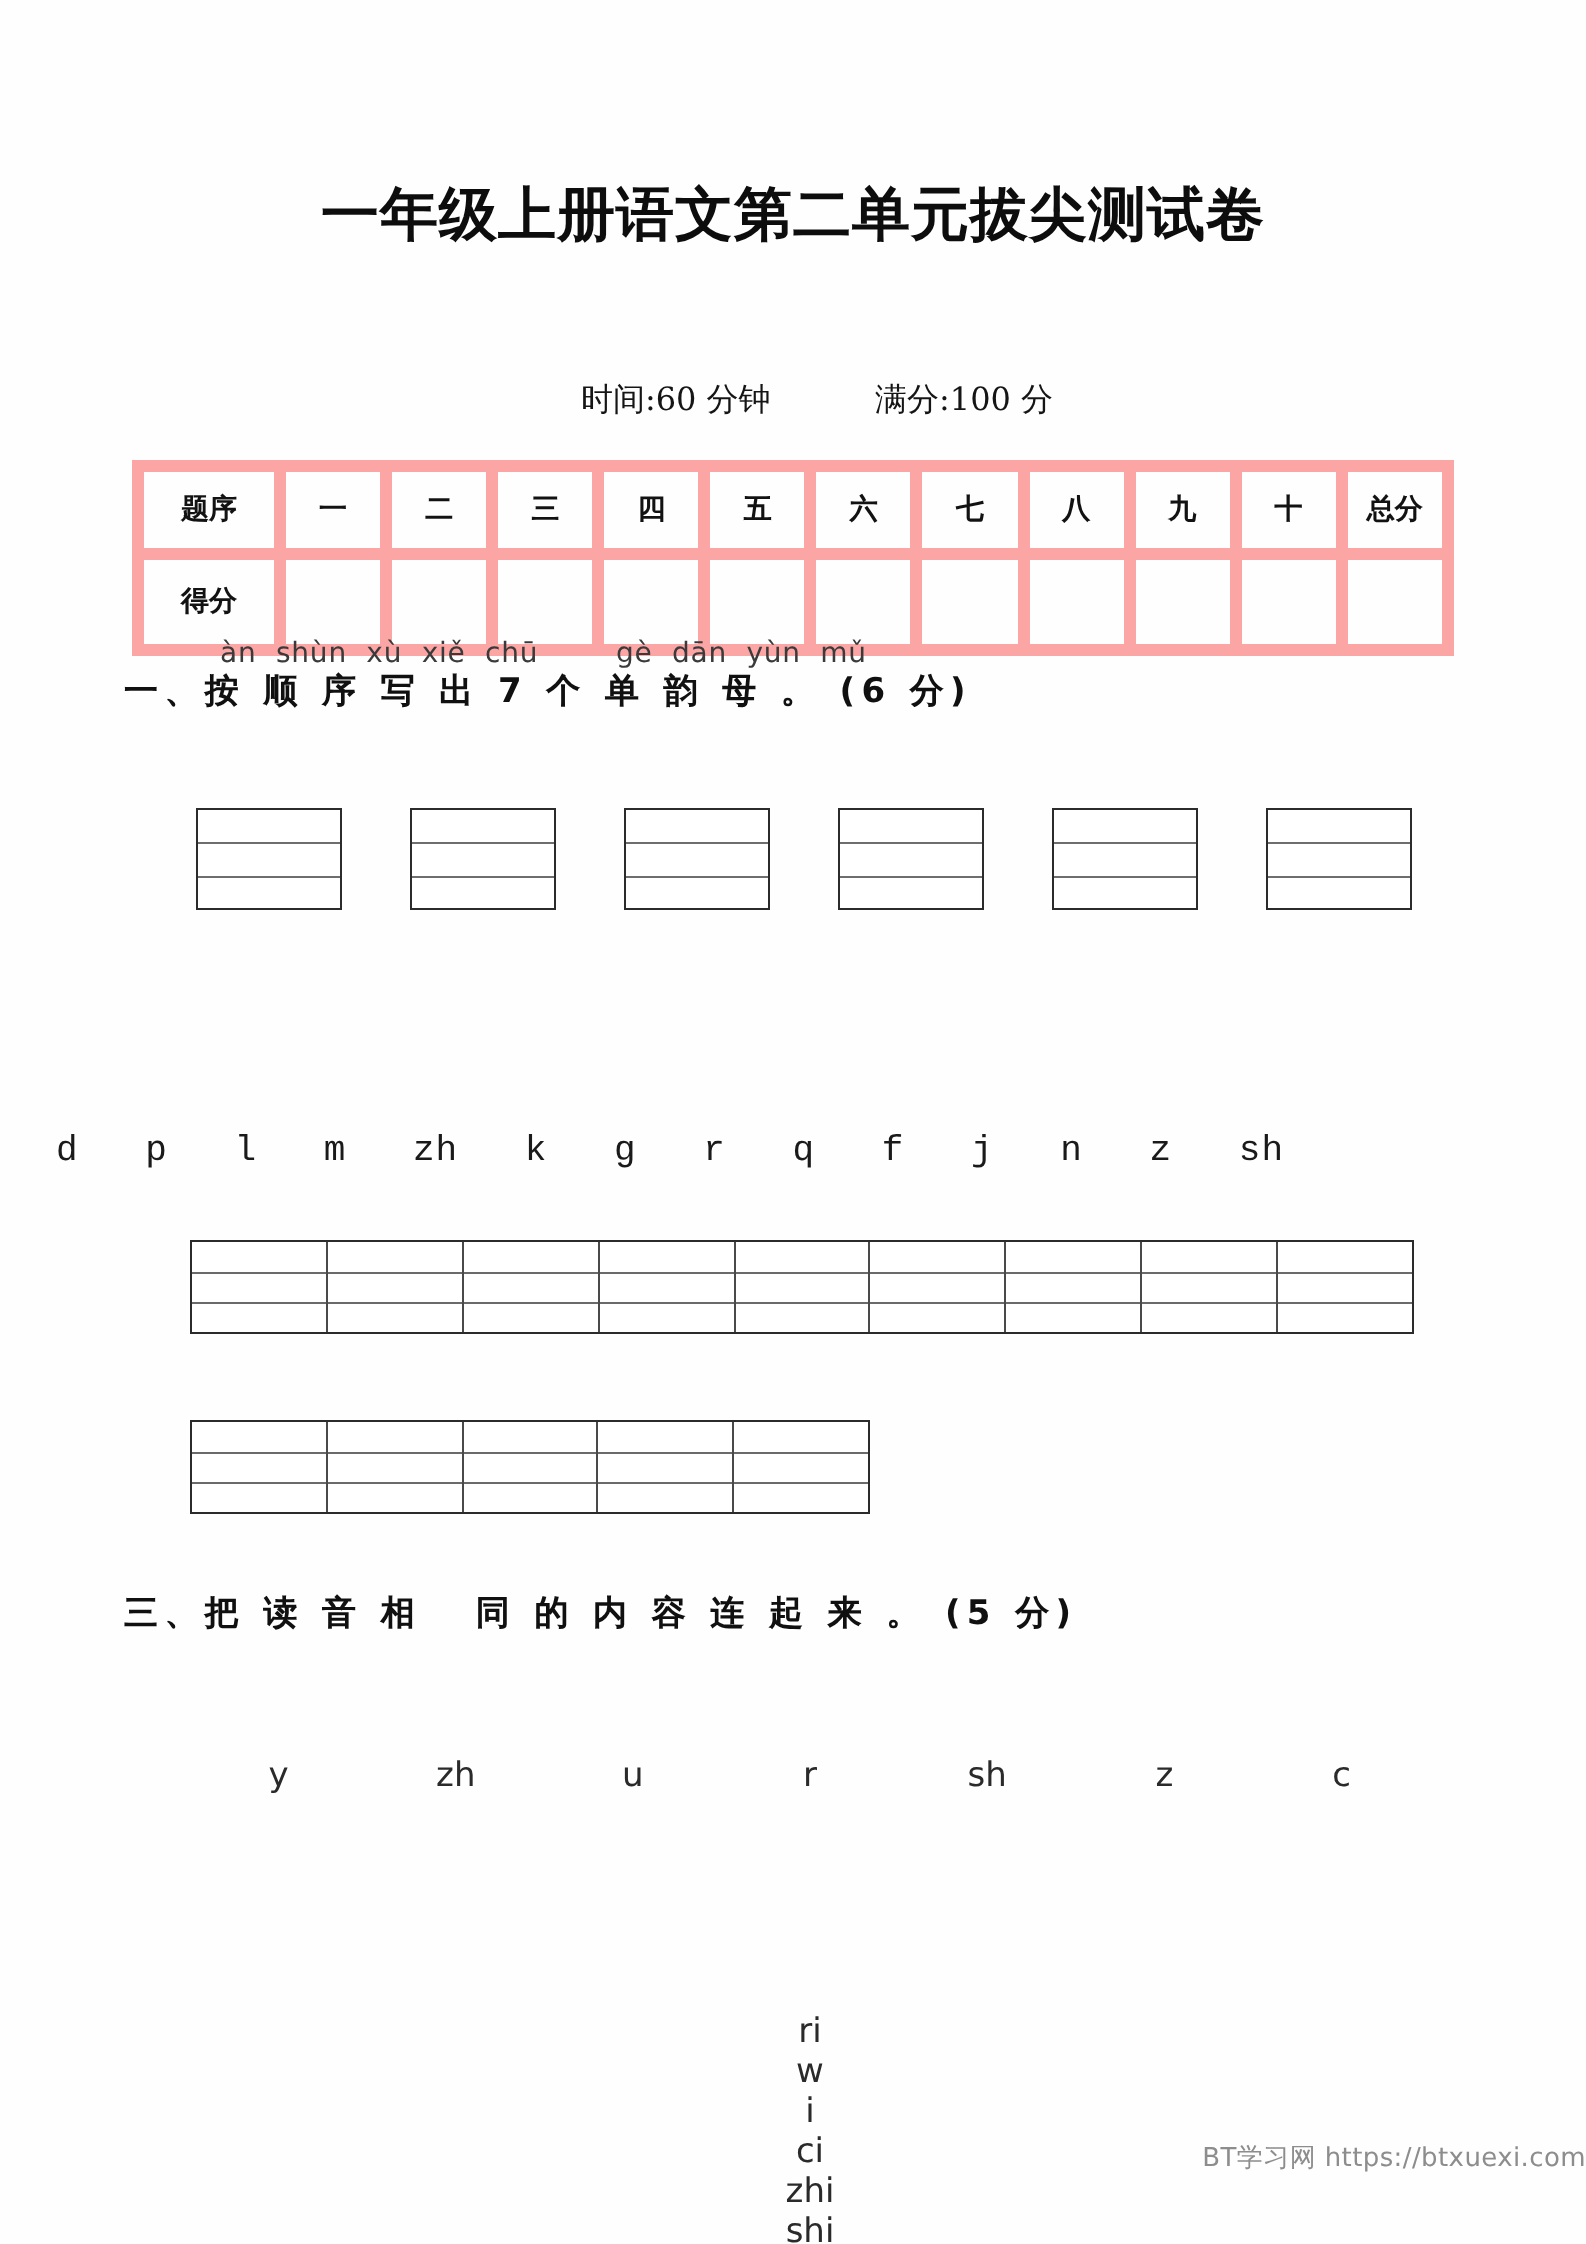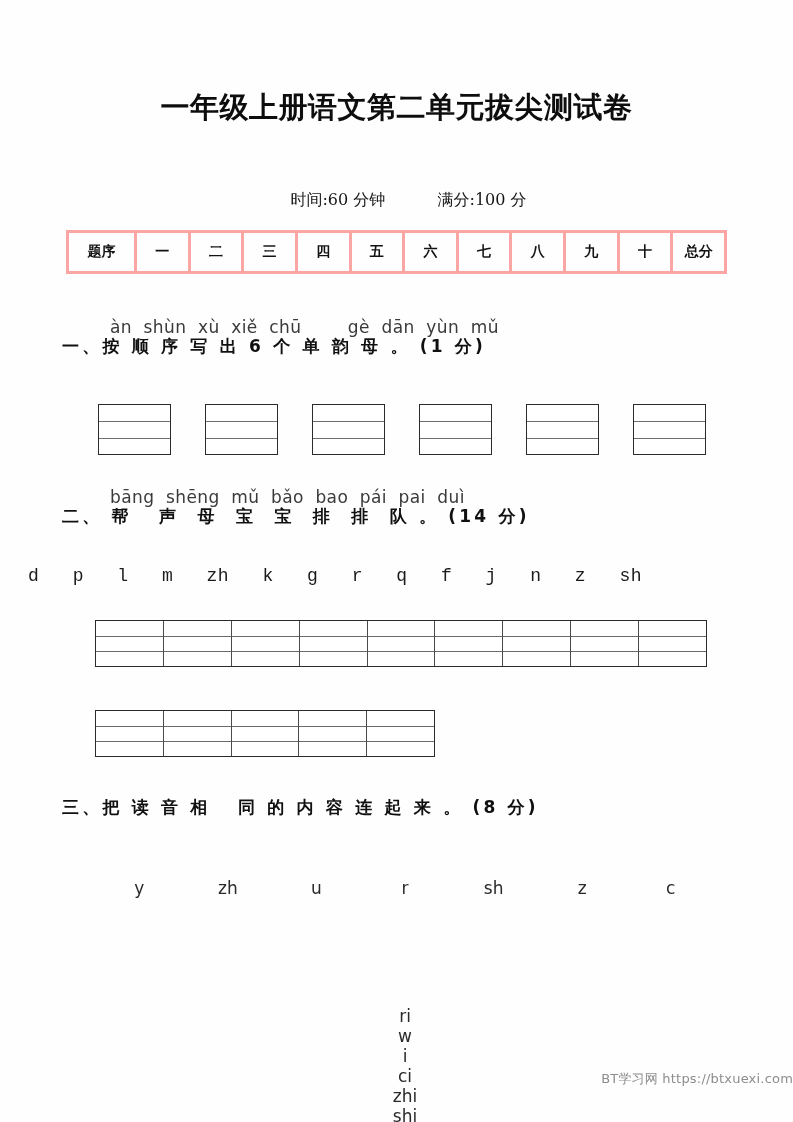--- a/index.html
+++ b/index.html
@@ -51,42 +51,42 @@
   
   .score-table {
     position: absolute;
     top: 230px;
     left: 66px;
     width: 661px;
     border-collapse: collapse;
     table-layout: fixed;
   }
   .score-table td {
-    border: 3px solid #fca5a5;
+    border: 6px solid #fca5a5;
     height: 30px;
     text-align: center;
     vertical-align: middle;
     font-family: "DejaVu Sans", "Liberation Sans", sans-serif;
     font-size: 14px;
     font-weight: bold;
     color: #121212;
     padding: 4px;
   }
   .score-table td.label-cell { width: 57px; font-size: 14px; }
   .score-table tr.score-row td { height: 34px; }
 
   
   .section {
     position: absolute;
     left: 62px;
     width: 700px;
   }
   .sec-pinyin {
     font-family: "DejaVu Sans", "Liberation Sans", sans-serif;
-    font-size: 17px;
+    font-size: 14px;
     color: #3a3a3a;
     letter-spacing: 0.4px;
     margin-left: 48px;
     white-space: pre;
     line-height: 14px;
   }
   .sec-title {
     font-family: "DejaVu Sans", "Liberation Sans", sans-serif;
     font-size: 17px;
     font-weight: bold;
@@ -214,26 +214,40 @@
         <td>三</td>
         <td>四</td>
         <td>五</td>
         <td>六</td>
         <td>七</td>
         <td>八</td>
         <td>九</td>
         <td>十</td>
         <td>总分</td>
       </tr>
+      <tr class="score-row">
+        <td class="label-cell">得分</td>
+        <td></td>
+        <td></td>
+        <td></td>
+        <td></td>
+        <td></td>
+        <td></td>
+        <td></td>
+        <td></td>
+        <td></td>
+        <td></td>
+        <td></td>
+      </tr>
     </tbody>
   </table>
 
   <div class="section" style="top:320px;">
     <div class="sec-pinyin">àn  shùn  xù  xiě  chū        gè  dān  yùn  mǔ</div>
-    <div class="sec-title">一、按 顺 序 写 出 6 个 单 韵 母 。 (1 分)</div>
+    <div class="sec-title">一、按 顺 序 写 出 7 个 单 韵 母 。 (6 分)</div>
   </div>
 
   <div class="pinyin-box-row">
     <div class="pinyin-box">
       <div class="hl l1"></div>
       <div class="hl l2"></div>
     </div>
     <div class="pinyin-box">
       <div class="hl l1"></div>
       <div class="hl l2"></div>
@@ -249,24 +263,20 @@
     <div class="pinyin-box">
       <div class="hl l1"></div>
       <div class="hl l2"></div>
     </div>
     <div class="pinyin-box">
       <div class="hl l1"></div>
       <div class="hl l2"></div>
     </div>
   </div>
 
-  <div class="section" style="top:490px;">
-    <div class="sec-pinyin">bāng  shēng  mǔ  bǎo  bao  pái  pai  duì</div>
-    <div class="sec-title">二、 帮   声  母  宝  宝  排  排  队 。 (14 分)</div>
-  </div>
 
   <div class="letter-bank">
     <span>d</span>
     <span>p</span>
     <span>l</span>
     <span>m</span>
     <span>zh</span>
     <span>k</span>
     <span>g</span>
     <span>r</span>
@@ -334,21 +344,21 @@
         <div class="hl l1"></div>
         <div class="hl l2"></div>
       </div>
     <div class="cell">
         <div class="hl l1"></div>
         <div class="hl l2"></div>
       </div>
   </div>
 
   <div class="section" style="top:795px;">
-    <div class="sec-title">三、把 读 音 相   同 的 内 容 连 起 来 。 (8 分)</div>
+    <div class="sec-title">三、把 读 音 相   同 的 内 容 连 起 来 。 (5 分)</div>
   </div>
 
   <div class="match-row" id="match-top">
     <span>y</span>
     <span>zh</span>
     <span>u</span>
     <span>r</span>
     <span>sh</span>
     <span>z</span>
     <span>c</span>

